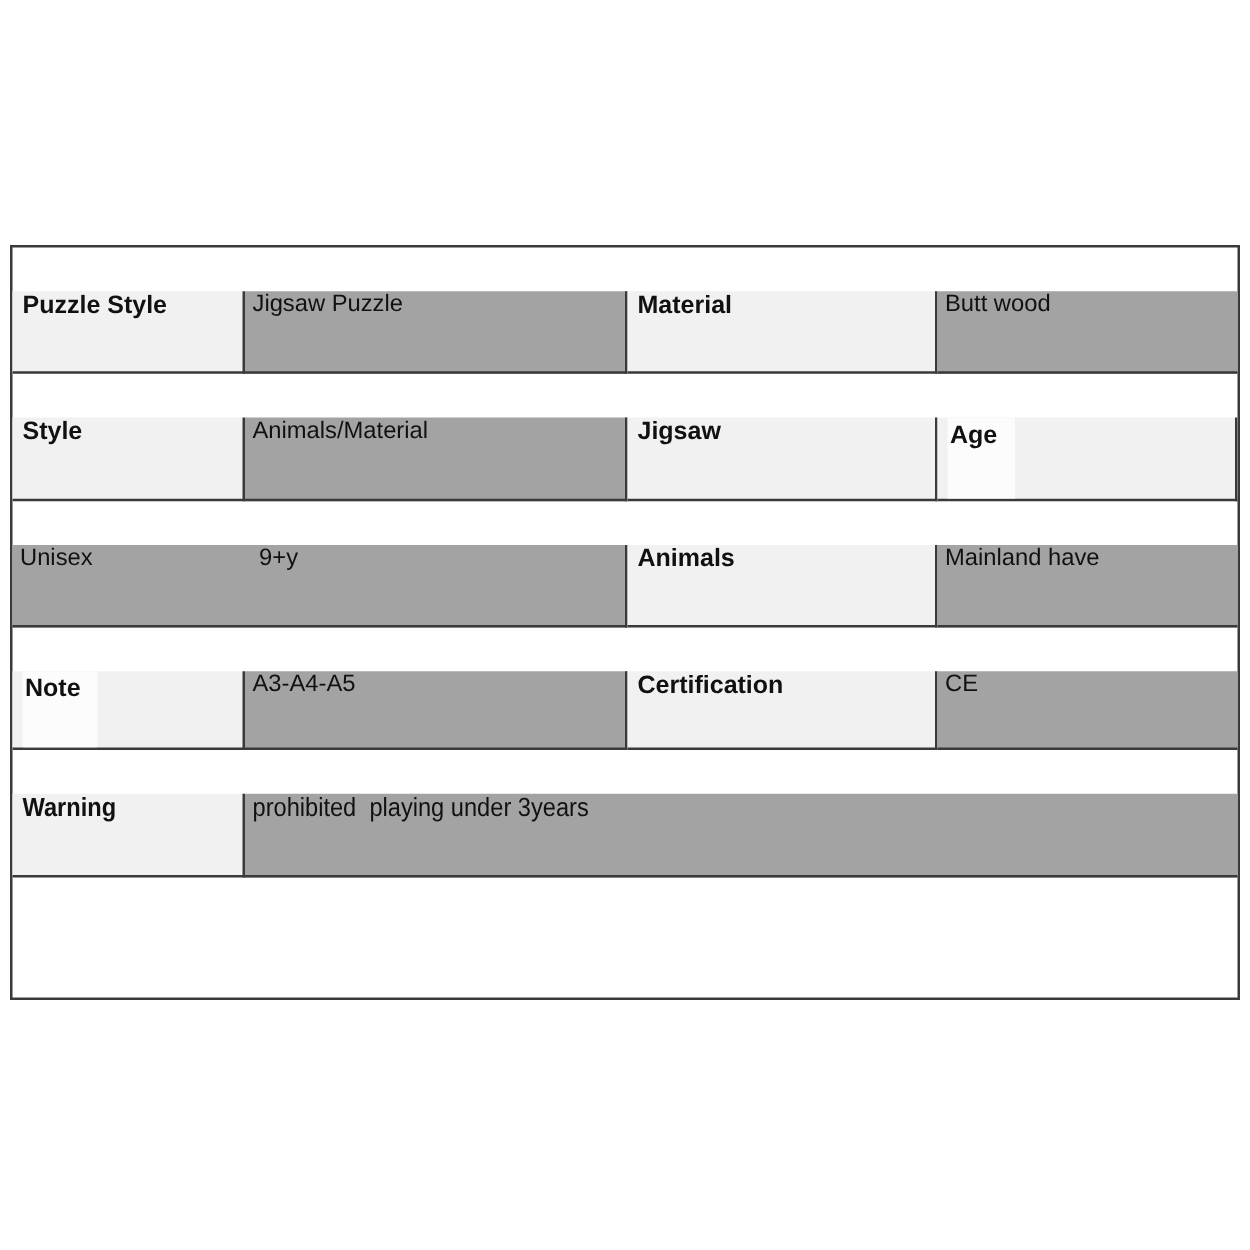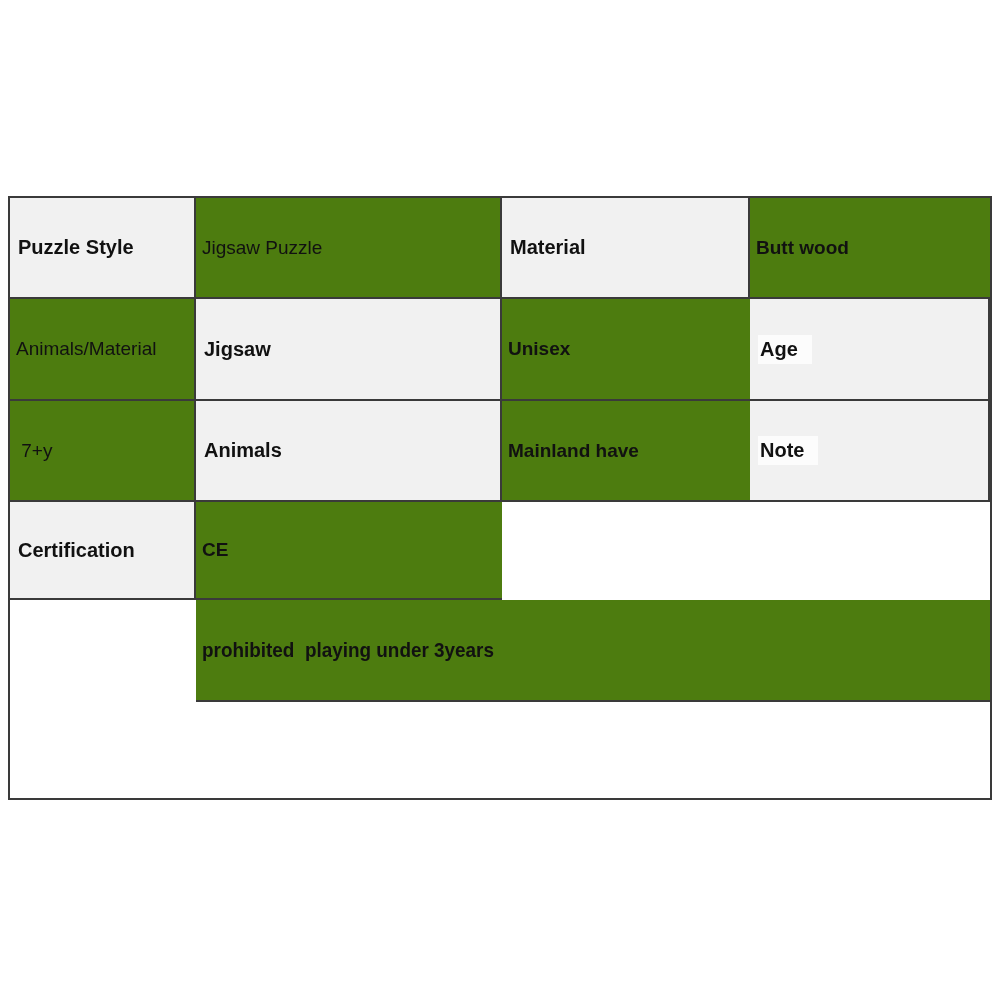--- a/index.html
+++ b/index.html
@@ -26,33 +26,33 @@
     display: grid;
     grid-template-columns: 186px 306px 248px 1fr;
     grid-template-rows: 101px 102px 101px 98px 102px 1fr;
     background: #ffffff;
   }
   .cell {
     box-sizing: border-box;
     border-right: 2px solid #3a3a3a;
     border-bottom: 2px solid #3a3a3a;
     display: flex;
-    align-items: center;
     overflow: hidden;
+    margin-top: 35px;
   }
-  .cell.last-col { border-right: none; font-weight: bold; }
+  .cell.last-col { border-right: none; }
   .cell.last-row { border-bottom: none; }
   .cell.label {
     background: #f1f1f1;
     padding-left: 8px;
     font-weight: bold;
     font-size: 20px;
   }
   .cell.value {
-    background: #4d7c0f;
+    background: #a3a3a3;
     padding-left: 6px;
     padding-right: 20px;
     font-size: 19px;
   }
   .cell.span3 { grid-column: 2 / 5; }
   .txt { white-space: pre-wrap; }
   
   .cond {
     display: inline-block;
     transform: scaleX(0.9);
@@ -85,52 +85,61 @@
     <div class="cell value">
       <span class="txt">Jigsaw Puzzle</span>
     </div>
     <div class="cell label">
       <span class="txt">Material</span>
     </div>
     <div class="cell value last-col">
       <span class="txt">Butt wood</span>
     </div>
 
+    <div class="cell label">
+      <span class="txt">Style</span>
+    </div>
     <div class="cell value">
       <span class="txt">Animals/Material</span>
     </div>
     <div class="cell label">
       <span class="txt">Jigsaw</span>
     </div>
+    <div class="cell label">
+      <span class="txt hl">Age</span>
+    </div>
+
     <div class="cell value last-col">
       <span class="txt">Unisex</span>
     </div>
-
-    <div class="cell label">
-      <span class="txt hl">Age</span>
-    </div>
     <div class="cell value">
-      <span class="txt"> 7+y</span>
+      <span class="txt"> 9+y</span>
     </div>
     <div class="cell label">
       <span class="txt">Animals</span>
     </div>
     <div class="cell value last-col">
       <span class="txt">Mainland have</span>
     </div>
 
     <div class="cell label">
       <span class="txt hl">Note</span>
     </div>
+    <div class="cell value">
+      <span class="txt">A3-A4-A5</span>
+    </div>
     <div class="cell label">
       <span class="txt">Certification</span>
     </div>
     <div class="cell value last-col">
       <span class="txt">CE</span>
     </div>
 
+    <div class="cell label">
+      <span class="txt cond-label">Warning</span>
+    </div>
     <div class="cell value span3 last-col">
       <span class="txt cond">prohibited  playing under 3years</span>
     </div>
 
 
   </div>
 </div>
 
 </body></html>

